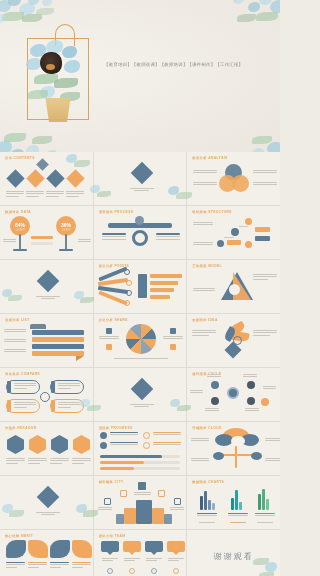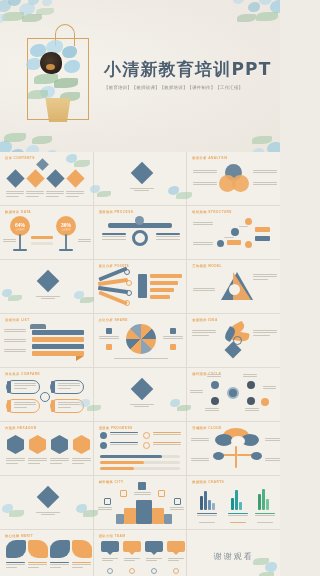--- a/index.html
+++ b/index.html
@@ -148,21 +148,20 @@
       <div class="leafy" style="left:30px;top:38px;width:24px;height:10px;background:#89b48f;opacity:.7;"></div>
       <div class="petal" style="left:16px;top:46px;width:15px;height:12px;background:#b7dced;opacity:.8;"></div>
       <div class="leafy" style="left:4px;top:50px;width:20px;height:9px;background:#a2c8a6;opacity:.65;"></div>
       <div class="leafy" style="left:36px;top:52px;width:20px;height:9px;background:#93bd99;opacity:.65;"></div>
       <div class="petal" style="left:24px;top:22px;width:13px;height:11px;background:#c3e2ee;opacity:.8;"></div>
     </div>
     <div id="dog"></div>
     <div id="basket"></div>
 
     <div id="title-wrap">
-      <div id="main-title">小清新教育培训PPT</div>
       <div id="sub-title">【教育培训】【教师说课】【教师培训】【课件制作】【工作汇报】</div>
     </div>
   </div>
 
   <div id="grid">
 
     <div class="cell">
       <div class="hdr">目录 CONTENTS</div>
       <div class="dia" style="left:9px;top:20px;width:13px;height:13px;background:#5c7b94;"></div>
       <div class="dia" style="left:29px;top:20px;width:13px;height:13px;background:#f0a860;"></div>

